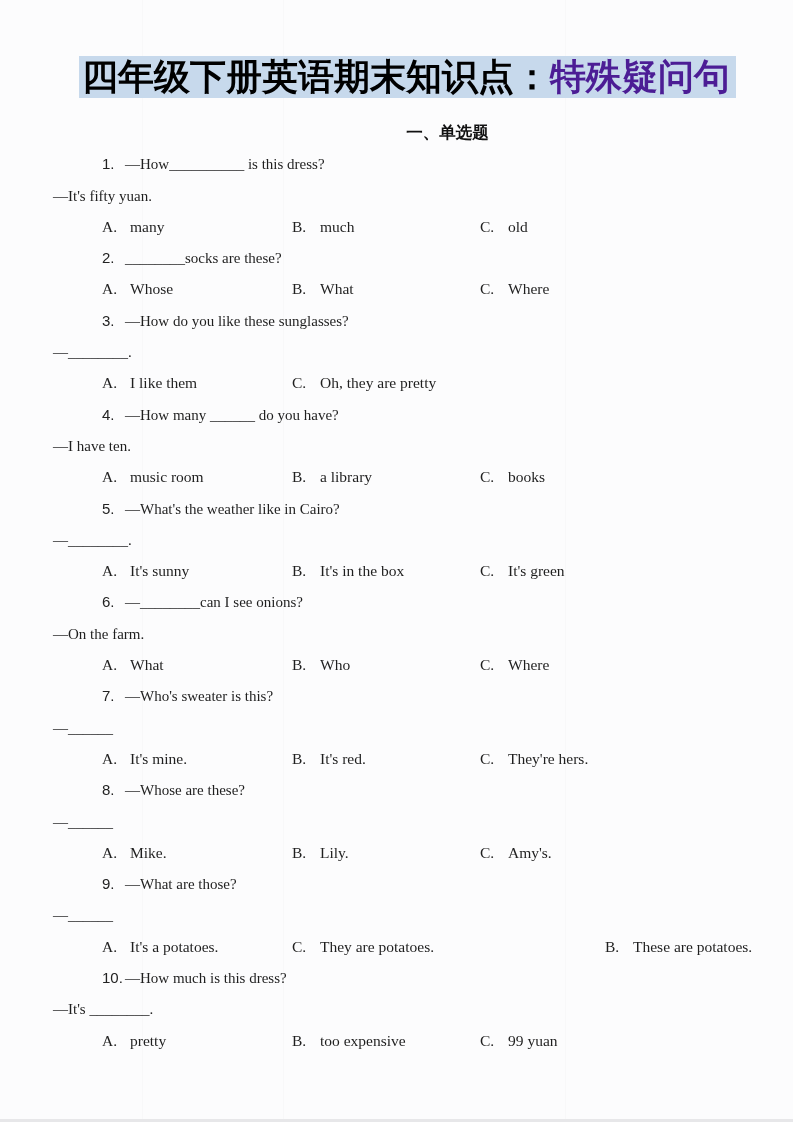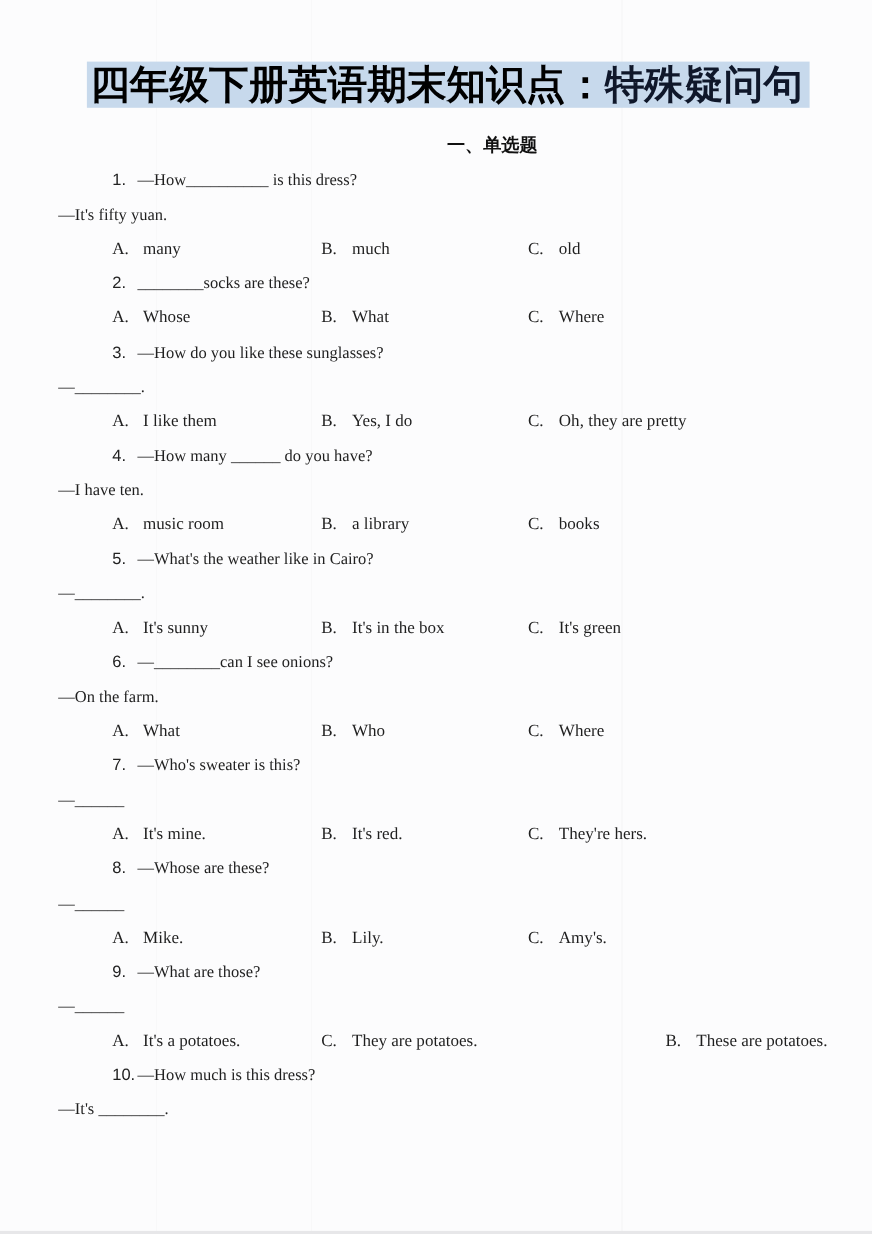--- a/index.html
+++ b/index.html
@@ -44,21 +44,21 @@
     height: 42px;
     line-height: 42px;
     padding: 0 6px 0 3px;
     white-space: nowrap;
     font-family: "Liberation Sans", "DejaVu Sans", sans-serif;
     font-weight: 700;
     font-size: 36px;
     letter-spacing: 0px;
   }
   .title-blue { color: #000000; }
-  .title-red  { color: #0f172a; font-family: Liberation Serif, serif; }
+  .title-red  { color: #4c1d95; font-family: Liberation Serif, serif; }
   .content {
     position: absolute;
     left: 0;
     top: 117px;
     width: 100%;
     color: #1f1f1f;
   }
   .line {
     height: 31.3px;
     line-height: 31.3px;
@@ -143,23 +143,20 @@
 
   <div class="question">
     <div class="line stem-line">
       <span class="qnum">3.</span><span class="qtext">—How do you like these sunglasses?</span>
     </div>
     <div class="line extra-line"><span class="qtext">—________.</span></div>
           <div class="line options-row">
       <span class="opt opt-a">
         <span class="opt-label">A.</span><span class="opt-text">I like them</span>
       </span>
-      <span class="opt opt-b">
-        <span class="opt-label">B.</span><span class="opt-text">Yes, I do</span>
-      </span>
       <span class="opt opt-c">
         <span class="opt-label">C.</span><span class="opt-text">Oh, they are pretty</span>
       </span>
     </div>
   </div>
 
   <div class="question">
     <div class="line stem-line">
       <span class="qnum">4.</span><span class="qtext">—How many ______ do you have?</span>
     </div>
@@ -265,17 +262,28 @@
         <span class="opt-label">B.</span><span class="opt-text">These are potatoes.</span>
       </span>
     </div>
   </div>
 
   <div class="question">
     <div class="line stem-line">
       <span class="qnum">10.</span><span class="qtext">—How much is this dress?</span>
     </div>
     <div class="line extra-line"><span class="qtext">—It's ________.</span></div>
+          <div class="line options-row">
+      <span class="opt opt-a">
+        <span class="opt-label">A.</span><span class="opt-text">pretty</span>
+      </span>
+      <span class="opt opt-b">
+        <span class="opt-label">B.</span><span class="opt-text">too expensive</span>
+      </span>
+      <span class="opt opt-c">
+        <span class="opt-label">C.</span><span class="opt-text">99 yuan</span>
+      </span>
+    </div>
   </div>
 </div>
   </div>
 
 </div>
 
 </body></html>

